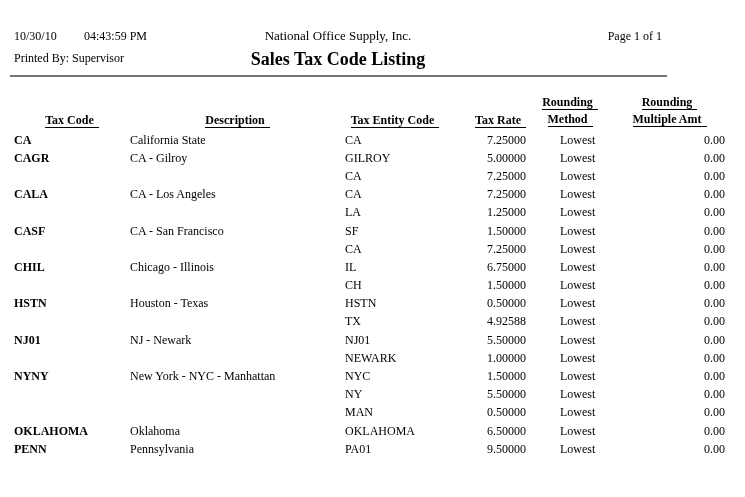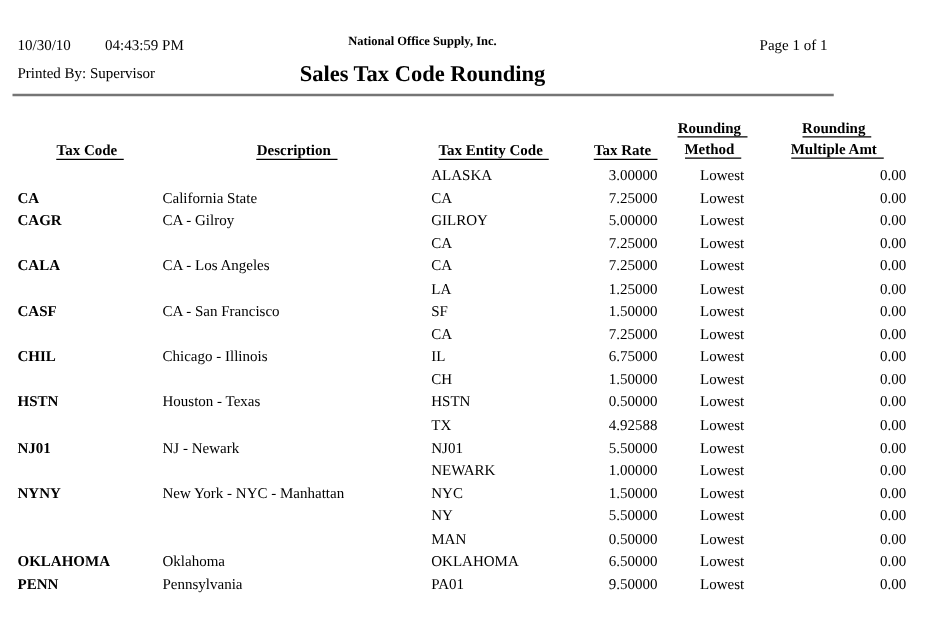--- a/index.html
+++ b/index.html
@@ -21,21 +21,21 @@
     color: var(--text, #000000);
     font-size: 12px;
     background: var(--bg, #ffffff);
   }
   .hdr-date    { position: absolute; left: 14px;  top: 13px; white-space: nowrap; }
   .hdr-time    { position: absolute; left: 84px;  top: 13px; white-space: nowrap; }
   .hdr-printed { position: absolute; left: 14px;  top: 35px; white-space: nowrap; }
   .hdr-page    { position: absolute; right: 14px; top: 13px; white-space: nowrap; }
   .hdr-company {
     position: absolute; left: 0; right: 0; top: 12px;
-    text-align: center; font-weight: bold; font-size: 10px;
+    text-align: center; font-weight: normal; font-size: 13px;
   }
   .hdr-title {
     position: absolute; left: 0; right: 0; top: 33px;
     text-align: center; font-weight: bold; font-size: 18px;
   }
   .rule {
     position: absolute; left: 10px; right: 9px; top: 59px;
     height: 2px; background: var(--rule, #757575);
   }
   .tablewrap {
@@ -86,21 +86,21 @@
 </style>
 </head>
 <body>
 
 <div class="report" style="--text: #000000; --rule: #757575; --bg: #ffffff;">
 
   <div class="hdr-date">10/30/10</div>
   <div class="hdr-time">04:43:59 PM</div>
   <div class="hdr-printed">Printed By: Supervisor</div>
   <div class="hdr-company">National Office Supply, Inc.</div>
-  <div class="hdr-title">Sales Tax Code Rounding</div>
+  <div class="hdr-title">Sales Tax Code Listing</div>
   <div class="hdr-page">Page 1 of 1</div>
 
   <div class="rule"></div>
 
   <div class="tablewrap">
     <table class="taxes">
       <colgroup>
         <col class="w1">
           <col class="w2">
           <col class="w3">
@@ -127,28 +127,20 @@
             <span class="hline"><span class="u">Method</span></span>
           </th>
           <th class="h6">
             <span class="hline"><span class="u">Rounding</span></span>
             <span class="hline"><span class="u">Multiple Amt</span></span>
           </th>
         </tr>
       </thead>
       <tbody>
           <tr>
-            <td class="c1"></td>
-            <td class="c2"></td>
-            <td class="c3">ALASKA</td>
-            <td class="c4">3.00000</td>
-            <td class="c5">Lowest</td>
-            <td class="c6">0.00</td>
-          </tr>
-          <tr>
             <td class="c1">CA</td>
             <td class="c2">California State</td>
             <td class="c3">CA</td>
             <td class="c4">7.25000</td>
             <td class="c5">Lowest</td>
             <td class="c6">0.00</td>
           </tr>
           <tr>
             <td class="c1">CAGR</td>
             <td class="c2">CA - Gilroy</td>

